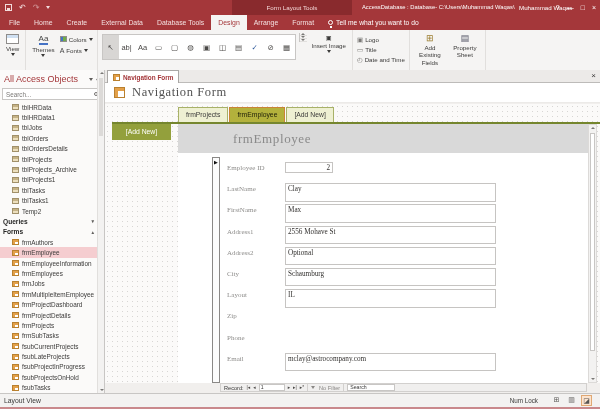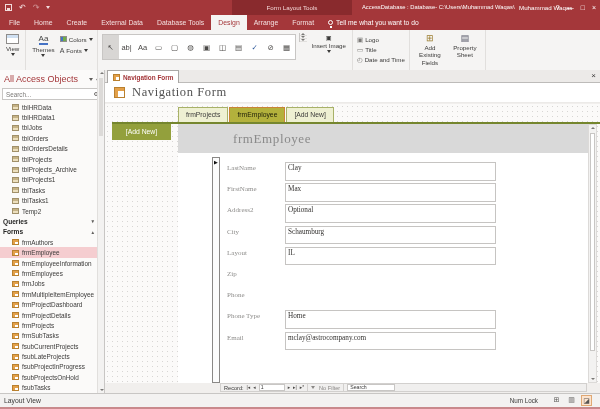--- a/index.html
+++ b/index.html
@@ -455,49 +455,53 @@
       <div class="sidenew" data-name="side-add-new-button">[Add New]</div>
 
       <div class="subform" data-name="subform-frmEmployee">
         <div class="sf-head" data-name="subform-header"></div>
         <span class="sf-title" data-name="subform-title">frmEmployee</span>
         <div class="sf-selector" data-name="record-selector-bar">
           <span class="arrow" data-name="current-record-arrow-icon">▶</span>
         </div>
         <div class="sf-fields" data-name="field-list">
 
+        <div class="frow small" data-name="form-field-row">
+            <span class="flabel" data-name="field-label">Employee ID</span>
+            <div class="fbox" data-name="field-input">2</div>
+          </div>
             <div class="frow" data-name="form-field-row">
             <span class="flabel" data-name="field-label">LastName</span>
             <div class="fbox" data-name="field-input">Clay</div>
           </div>
             <div class="frow" data-name="form-field-row">
             <span class="flabel" data-name="field-label">FirstName</span>
             <div class="fbox" data-name="field-input">Max</div>
           </div>
             <div class="frow" data-name="form-field-row">
+            <span class="flabel" data-name="field-label">Address1</span>
+            <div class="fbox" data-name="field-input">2556 Mohave St</div>
+          </div>
+            <div class="frow" data-name="form-field-row">
             <span class="flabel" data-name="field-label">Address2</span>
             <div class="fbox" data-name="field-input">Optional</div>
           </div>
             <div class="frow" data-name="form-field-row">
             <span class="flabel" data-name="field-label">City</span>
             <div class="fbox" data-name="field-input">Schaumburg</div>
           </div>
             <div class="frow" data-name="form-field-row">
             <span class="flabel" data-name="field-label">Layout</span>
             <div class="fbox" data-name="field-input">IL</div>
           </div>
             <div class="frow" data-name="form-field-row">
             <span class="flabel" data-name="field-label">Zip</span>
           </div>
             <div class="frow" data-name="form-field-row">
             <span class="flabel" data-name="field-label">Phone</span>
-          </div>
-            <div class="frow" data-name="form-field-row">
-            <span class="flabel" data-name="field-label">Phone Type</span>
-            <div class="fbox" data-name="field-input">Home</div>
           </div>
             <div class="frow" data-name="form-field-row">
             <span class="flabel" data-name="field-label">Email</span>
             <div class="fbox" data-name="field-input">mclay@astrocompany.com</div>
           </div>
           </div>
       </div>
 
       <div class="sf-scroll" data-name="subform-scrollbar">
         <i class="tri-up up" data-name="scroll-up-icon"></i>

